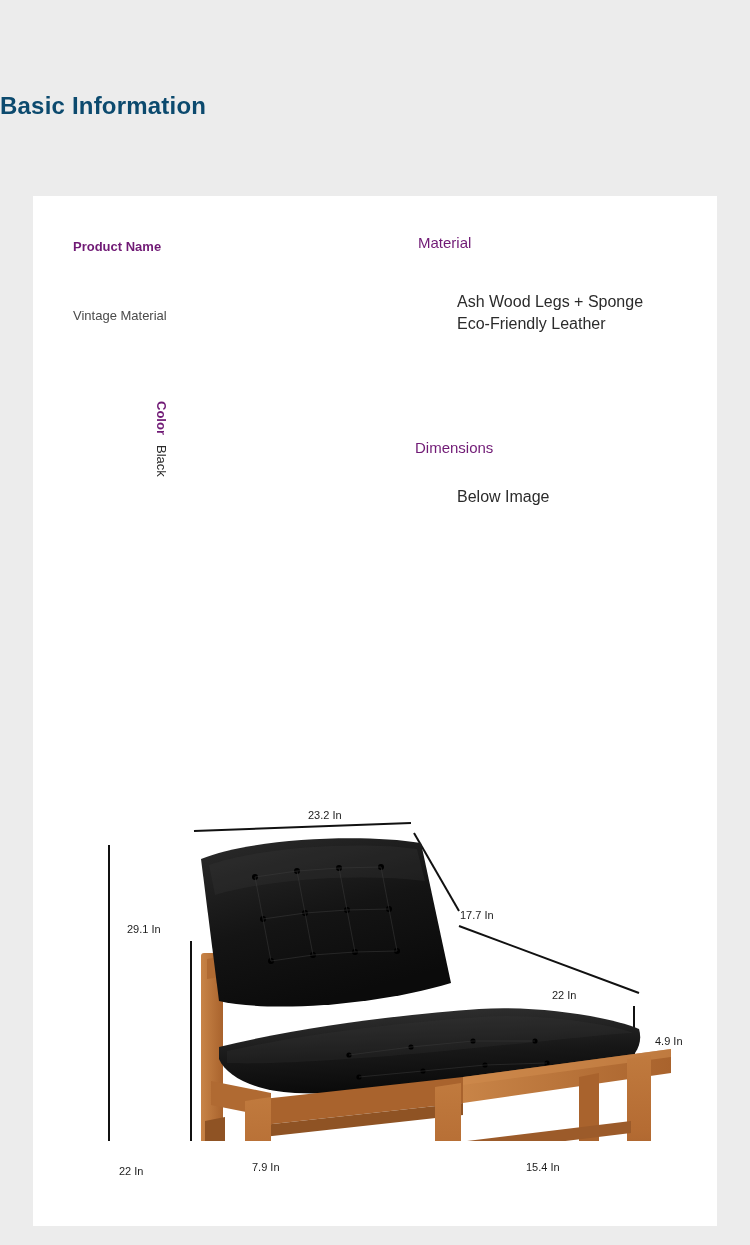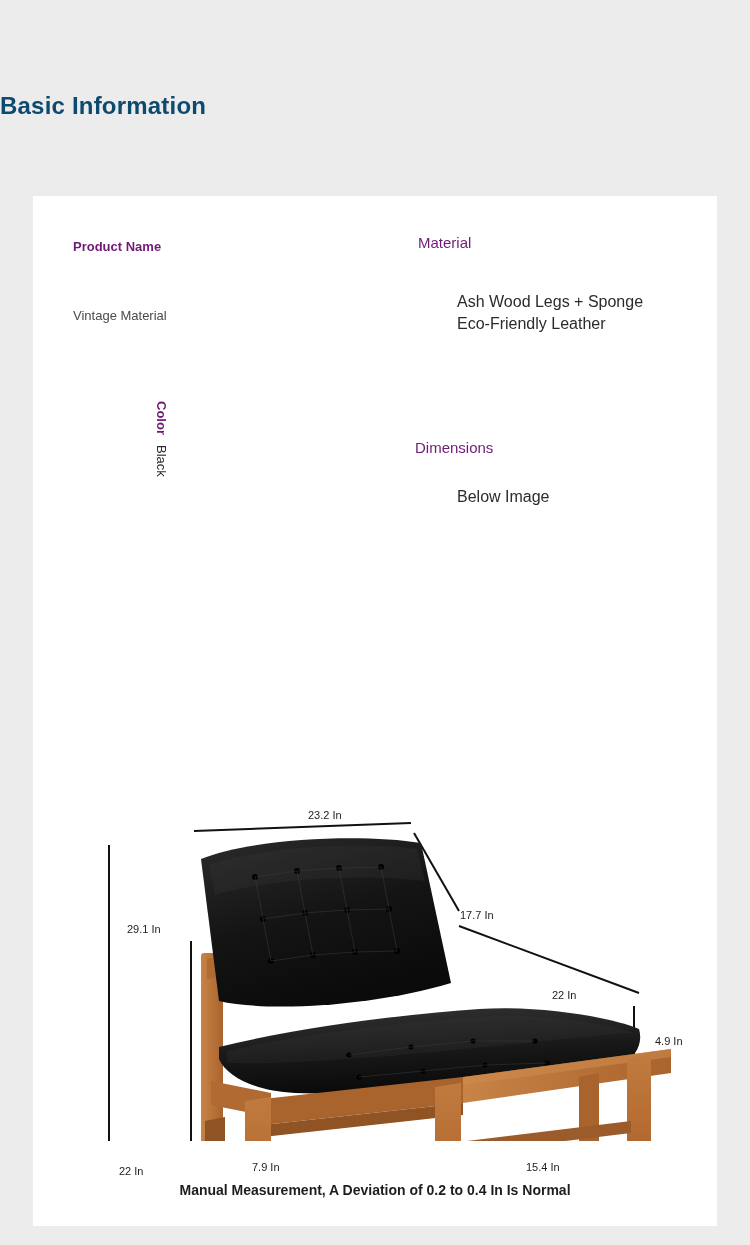--- a/index.html
+++ b/index.html
@@ -278,15 +278,14 @@
       <div class="dim-text" style="top:328px;left:427px;">17.7 In</div>
       <div class="dim-text" style="top:408px;left:519px;">22 In</div>
       <div class="dim-text" style="top:454px;left:622px;">4.9 In</div>
       <div class="dim-text" style="top:310px;left:94px;margin-top:32px;">29.1 In</div>
       <div class="dim-text" style="top:584px;left:86px;">22 In</div>
       <div class="dim-text" style="top:580px;left:219px;">7.9 In</div>
       <div class="dim-text" style="top:580px;left:477px;margin-left:16px;">15.4 In</div>
 
     </div>
 
-    <div class="footnote">Manual Measurement, A Deviation of 0.2 to 0.4 In Is Normal</div>
   </div>
 </div>
 
 </body></html>

